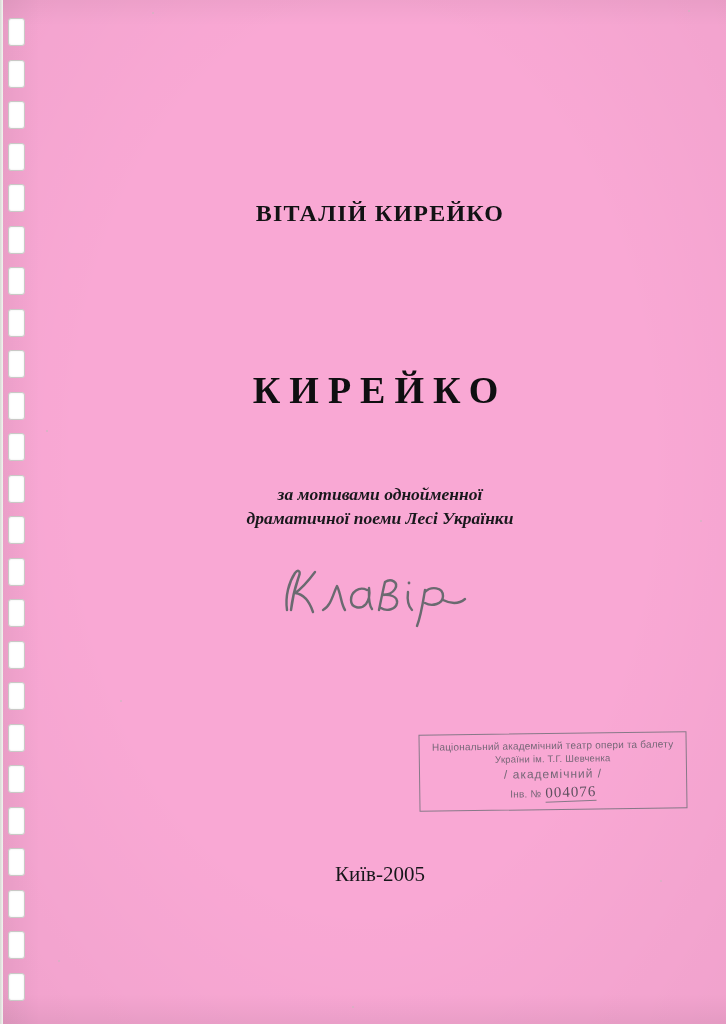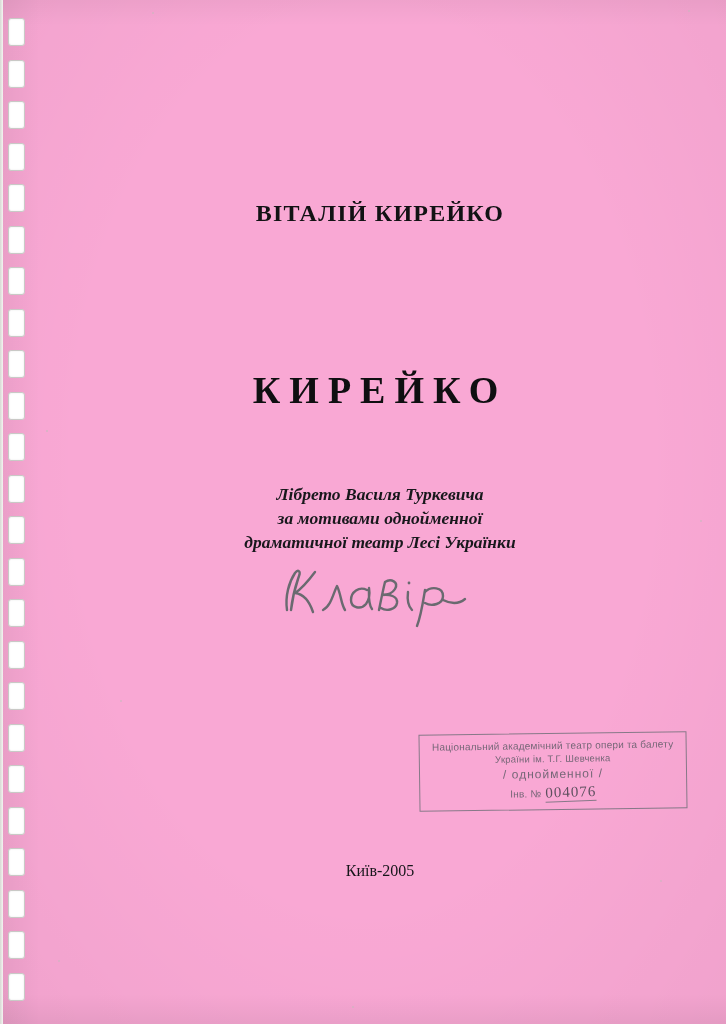--- a/index.html
+++ b/index.html
@@ -163,21 +163,21 @@
     transform: rotate(-1.2deg);
     letter-spacing: 1px;
   }
   .stamp .slash { font-size: 12px; }
 
   .imprint {
     position: absolute;
     top: 862px;
     left: 0;
     right: 0;
-    font-size: 16px;
+    font-size: 21px;
     color: #16161a;
   }
 
   
   .speck {
     position: absolute;
     background: #bdbdba;
     border-radius: 50%;
     opacity: 0.55;
   }
@@ -218,23 +218,22 @@
     </div>
 
   <div id="content">
 
     <div class="composer">ВІТАЛІЙ КИРЕЙКО</div>
 
     <div class="opera-title">КИРЕЙКО</div>
 
 
     <div class="credits">
-      <div>Лібрето Василя Туркевича</div>
       <div>за мотивами однойменної</div>
-      <div>драматичної театр Лесі Українки</div>
+      <div>драматичної поеми Лесі Українки</div>
     </div>
 
     <div class="handwritten">
       <svg width="210" height="70" viewBox="0 0 210 70" aria-hidden="true">
         <g fill="none" stroke="#6a6a70" stroke-width="2.4" stroke-linecap="round" stroke-linejoin="round">
 
           <path d="M12,50 C10,36 14,22 20,13 C23,9 26,11 24,16 C22,22 18,32 16,50"></path>
           <path d="M40,12 C34,20 28,28 20,33 C28,34 34,40 38,52"></path>
 
           <path d="M48,50 C56,46 58,34 62,26 C66,34 66,44 70,50"></path>
@@ -252,21 +251,21 @@
           <path d="M168,40 C176,44 184,44 190,39"></path>
         </g>
       </svg>
     </div>
 
     <div class="stamp">
       <div class="ln l1">Національний академічний театр опери та балету</div>
       <div class="ln l2">України ім. Т.Г. Шевченка</div>
       <div class="ln l3">
         <span class="slash">/</span>
-        <span>однойменної</span>
+        <span>академічний</span>
         <span class="slash">/</span>
       </div>
       <div class="ln l4">
         <span>Інв. №</span>
         <span class="inv-num">004076</span>
       </div>
     </div>
 
     <div class="imprint">Київ-2005</div>
 

